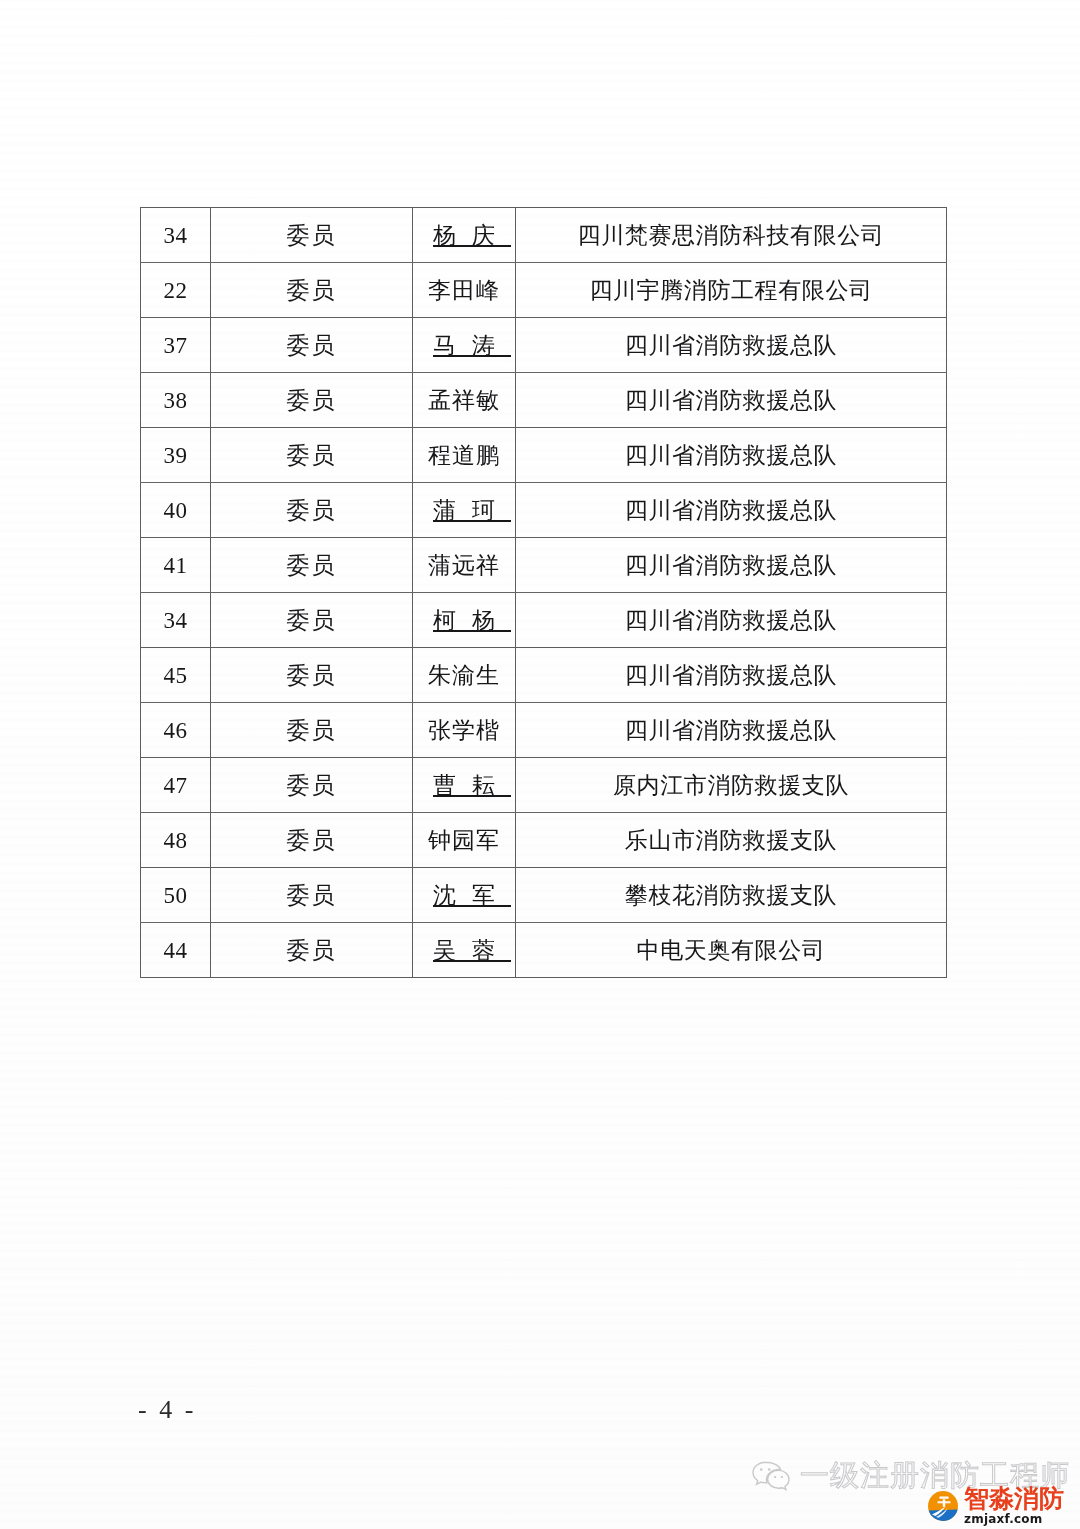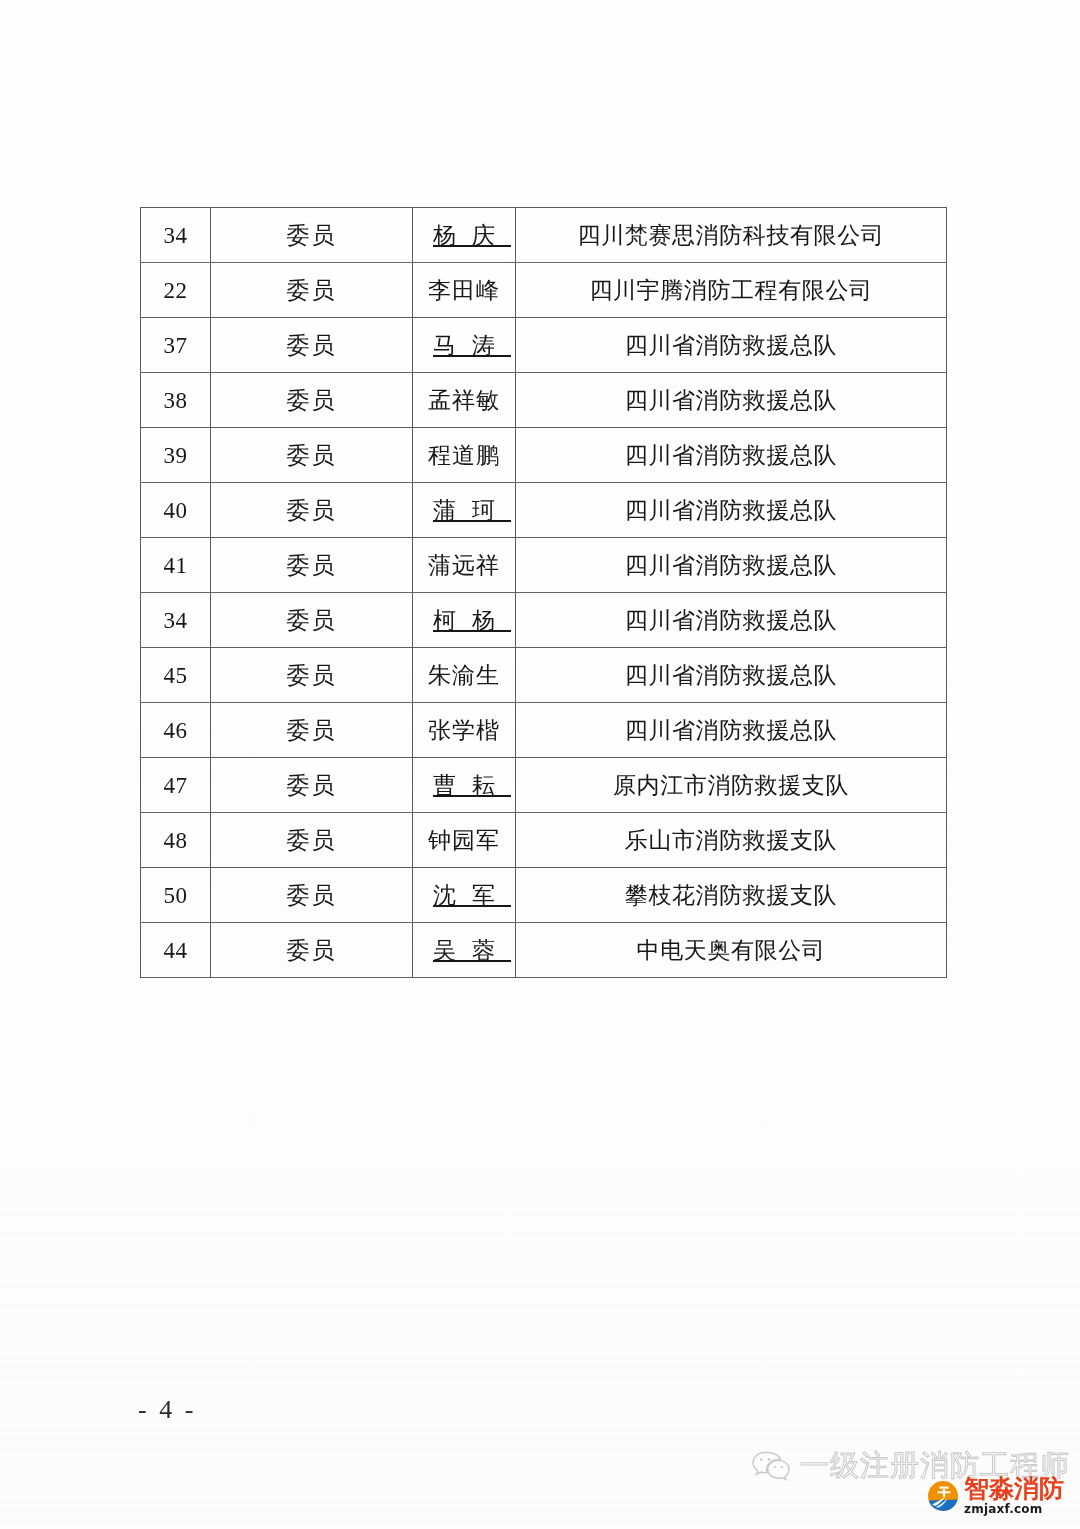--- a/index.html
+++ b/index.html
@@ -98,21 +98,21 @@
     font-size: 26px;
     color: #2a2a2c;
     letter-spacing: 3px;
     white-space: nowrap;
   }
 
   
   #watermark {
     position: absolute;
     right: 8px;
-    bottom: 16px;
+    bottom: 6px;
     width: 330px;
     height: 64px;
   }
   #wm-wechat-row {
     position: absolute;
     left: 8px;
     top: 0px;
     display: flex;
     align-items: center;
     gap: 8px;

